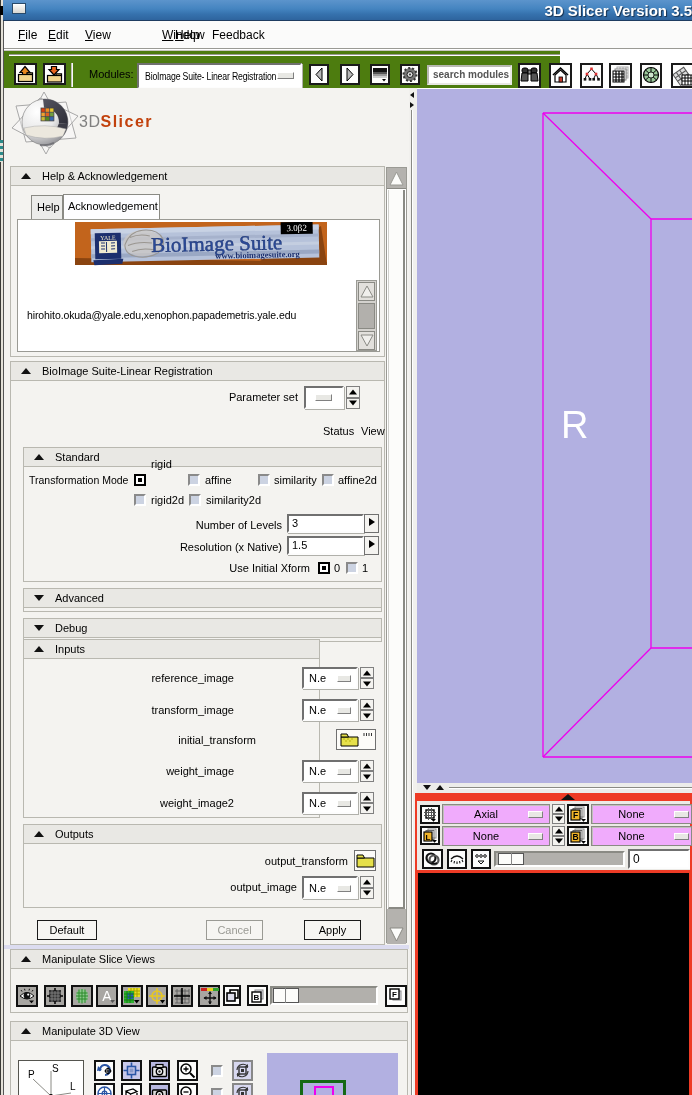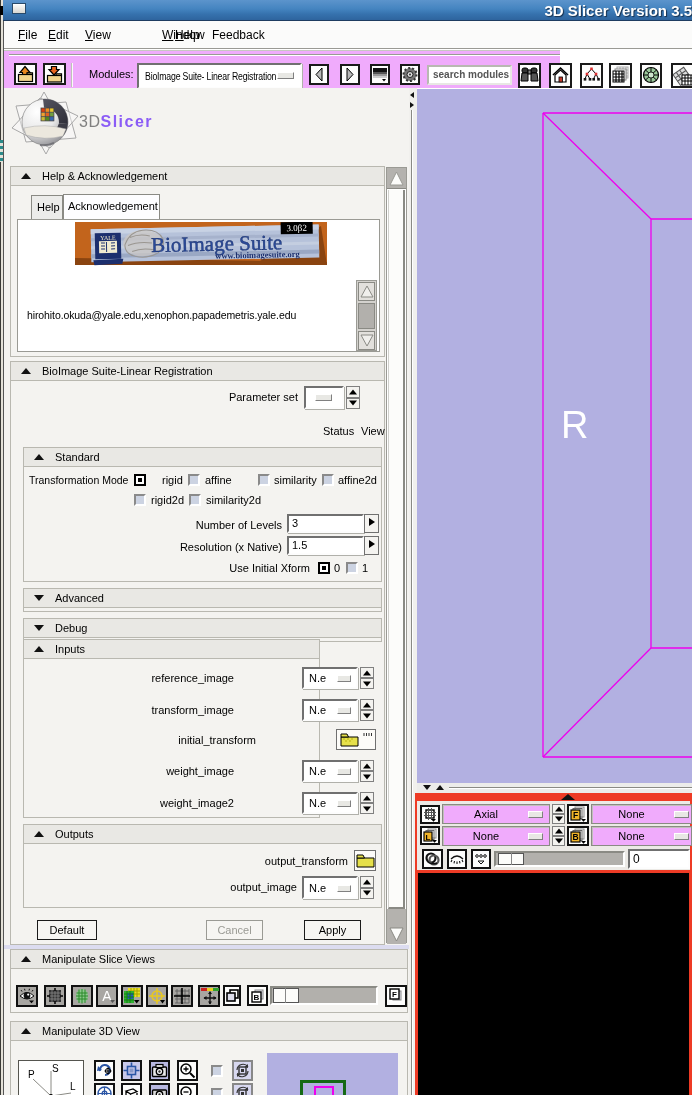--- a/index.html
+++ b/index.html
@@ -17,21 +17,21 @@
 #edgestrip { left:0; top:0; width:3px; height:1095px; background:#e4e1d8; border-left:1px solid #3a3a36; }
 #edgeblack { left:0; top:6px; width:3px; height:9px; background:#000; }
 #edgeline { left:3px; top:21px; width:1px; height:1074px; background:#555; }
 
 
 #menubar { left:4px; top:21px; width:688px; height:28px; background:#fbfbfa; border-bottom:1px solid #9a9a94; }
 .mitem { position:absolute; top:7px; font-size:12px; }
 .mu { text-decoration:underline; }
 
 
-#toolbar { left:4px; top:50px; width:556px; height:38px; background:#f0abfc; border-top:1px solid #c8c8c2; }
+#toolbar { left:4px; top:50px; width:556px; height:38px; background:#4d7c0f; border-top:1px solid #c8c8c2; }
 .tbtn { position:absolute; background:#fdfdfc; border:2px solid #1a1a1a; }
 .tsep { position:absolute; width:2px; background:#c0c0ba; border-right:1px solid #fafafa; }
 
 
 #leftpanel { left:4px; top:88px; width:405px; height:1007px; background:#f4f3f0; }
 .sectionbox { position:absolute; border:1px solid #b9b8b0; background:#f4f3f0; }
 .sechead { position:absolute; left:0px; top:0px; right:0px; height:19px; background:#e9e8e4; border-bottom:1px solid #b9b8b0; }
 .sechead .tri { position:absolute; left:10px; top:6px; width:0; height:0; border-left:5px solid transparent; border-right:5px solid transparent; }
 .tri-up { border-bottom:6px solid #111; }
 .tri-dn { border-top:6px solid #111; }
@@ -224,21 +224,21 @@
           <rect x="35.3" y="22.3" width="4.3" height="4.3" fill="#e06020"></rect>
           <rect x="39.6" y="22.3" width="4.3" height="4.3" fill="#70a040"></rect>
         <rect x="31" y="26.6" width="4.3" height="4.3" fill="#c8b830"></rect>
           <rect x="35.3" y="26.6" width="4.3" height="4.3" fill="#50881f"></rect>
           <rect x="39.6" y="26.6" width="4.3" height="4.3" fill="#3868b0"></rect>
         <rect x="31" y="18" width="12.9" height="12.9" fill="none" stroke="#444" stroke-width="0.8"></rect>
         <path d="M35.3 18 V30.9 M39.6 18 V30.9 M31 22.3 H43.9 M31 26.6 H43.9" stroke="#444" stroke-width="0.8"></path>
       </g>
       <path d="M30 55 A23 23 0 0 0 44 53" fill="none" stroke="#6a6a70" stroke-width="2" opacity="0.8"></path>
     </svg>
-    <span class="abs" style="left:75px;top:25px;font-size:16px;letter-spacing:0.5px;color:#808080;">3D<span style="color:#8b5cf6;font-weight:bold;letter-spacing:1.5px;">Slicer</span></span>
+    <span class="abs" style="left:75px;top:25px;font-size:16px;letter-spacing:0.5px;color:#808080;">3D<span style="color:#c2410c;font-weight:bold;letter-spacing:1.5px;">Slicer</span></span>
 
     <div class="sectionbox" style="left:6px;top:78px;width:375px;height:191px;">
       <div class="sechead">
           <span class="tri tri-up"></span>
           <span class="lbl">Help &amp; Acknowledgement</span>
         </div>
       <div style="position:absolute;left:20px;top:28px;width:32px;height:24px;background:#ececea;border:1px solid #8a8a84;border-bottom:none;"></div>
       <span style="position:absolute;left:26px;top:34px;">Help</span>
       <div style="position:absolute;left:52px;top:27px;width:97px;height:25px;background:#fdfdff;border:1px solid #8a8a84;border-bottom:none;"></div>
       <span style="position:absolute;left:57px;top:33px;">Acknowledgement</span>
@@ -316,21 +316,21 @@
       <span style="position:absolute;left:312px;top:63px;">Status</span>
       <span style="position:absolute;left:350px;top:63px;">View</span>
 
       <div class="subbox" style="left:12px;top:85px;width:359px;height:135px;">
         <div class="sechead">
             <span class="tri tri-up"></span>
             <span class="lbl">Standard</span>
           </div>
         <span style="position:absolute;left:5px;top:26px;font-size:10.5px;">Transformation Mode</span>
         <span class="cb cb-on" style="left:110px;top:26px;"></span>
-          <span style="position:absolute;left:127px;top:26px;margin-left:11px;">rigid</span>
+          <span style="position:absolute;left:127px;top:10px;">rigid</span>
         <span class="cb cb-off" style="left:164px;top:26px;"></span>
           <span style="position:absolute;left:181px;top:26px;">affine</span>
         <span class="cb cb-off" style="left:234px;top:26px;"></span>
           <span style="position:absolute;left:250px;top:26px;">similarity</span>
         <span class="cb cb-off" style="left:298px;top:26px;"></span>
           <span style="position:absolute;left:314px;top:26px;">affine2d</span>
         <span class="cb cb-off" style="left:110px;top:46px;"></span>
           <span style="position:absolute;left:127px;top:46px;">rigid2d</span>
         <span class="cb cb-off" style="left:165px;top:46px;"></span>
           <span style="position:absolute;left:182px;top:46px;">similarity2d</span>

